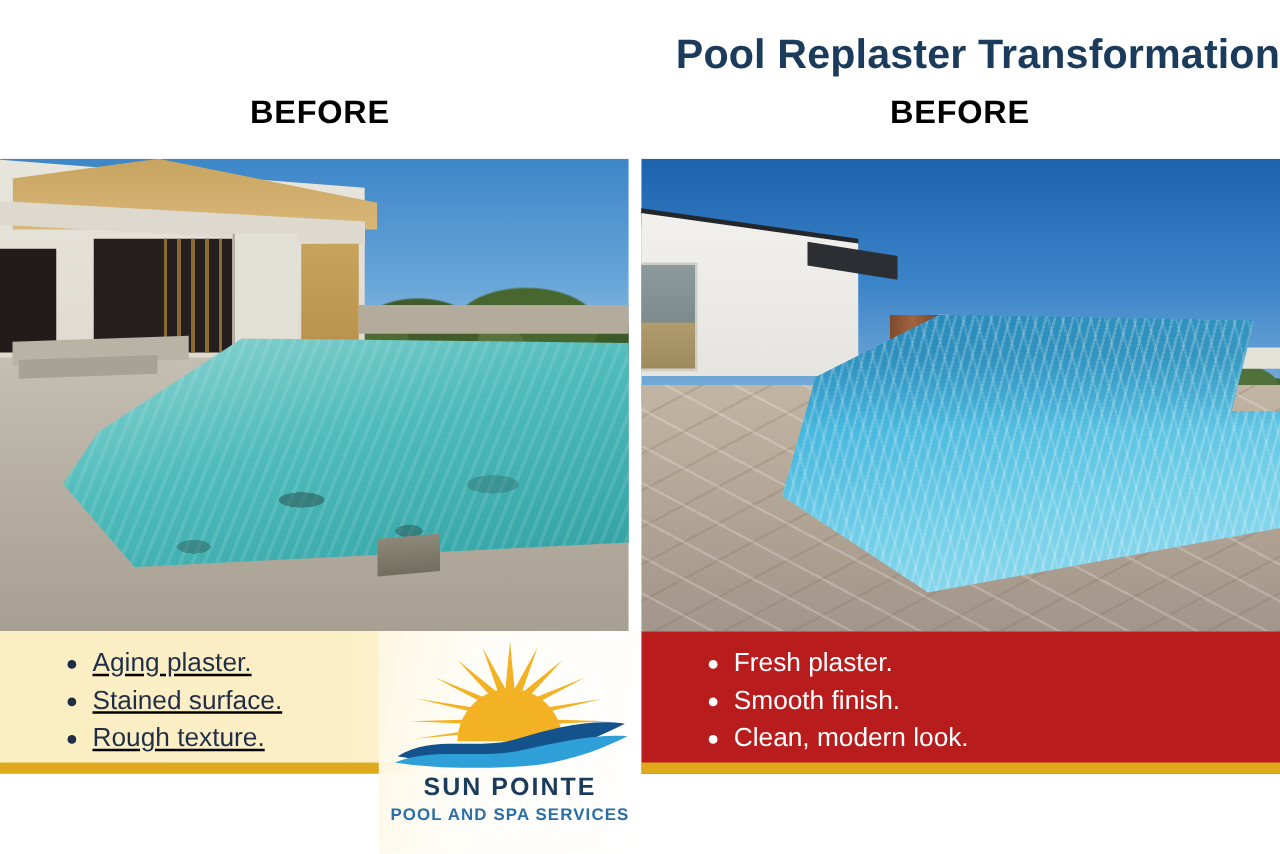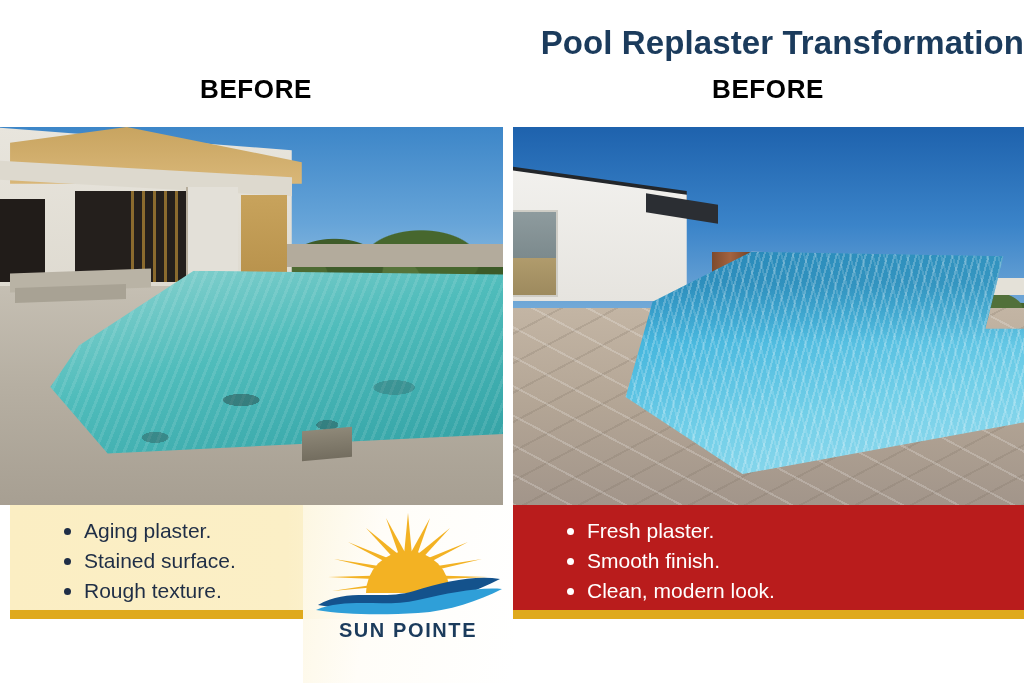--- a/index.html
+++ b/index.html
@@ -244,26 +244,27 @@
   .bottom {
     position: absolute;
     left: 0;
     top: 505px;
     width: 1024px;
     height: 178px;
   }
 
   .bullets-left {
     position: absolute;
-    left: 10px; top: 0;
+    left: 0; top: 0;
     width: 503px;
     height: 114px;
     background: linear-gradient(90deg, #fbeec3 0%, #fbefc6 55%, #fdf7e3 80%, #fffdf8 100%);
     border-bottom: 9px solid #dfa91c;
     box-sizing: border-box;
+    text-decoration: underline;
   }
   .bullets-right {
     position: absolute;
     left: 513px; top: 0;
     width: 511px;
     height: 114px;
     background: #b91c1c;
     border-bottom: 9px solid #dfa91c;
     box-sizing: border-box;
   }
@@ -412,17 +413,18 @@
           <polygon points="176,80 110,70 109,74"></polygon>
 
           <path d="M58 82 A42 42 0 0 1 142 82 Z"></path>
         </g>
 
         <path d="M10 94 C40 76 72 90 106 80 C136 71 166 64 192 68 C168 80 140 92 108 95 C74 98 40 100 10 94 Z" fill="#14528c"></path>
 
         <path d="M8 99 C40 86 76 97 110 89 C142 82 170 76 194 78 C170 90 142 100 110 102 C76 104 38 104 8 99 Z" fill="#2f9fd8"></path>
       </svg>
       <div class="logo-name">SUN POINTE</div>
+      <div class="logo-tag">POOL AND SPA SERVICES</div>
     </div>
 
   </div>
 
 </div>
 
 </body></html>

